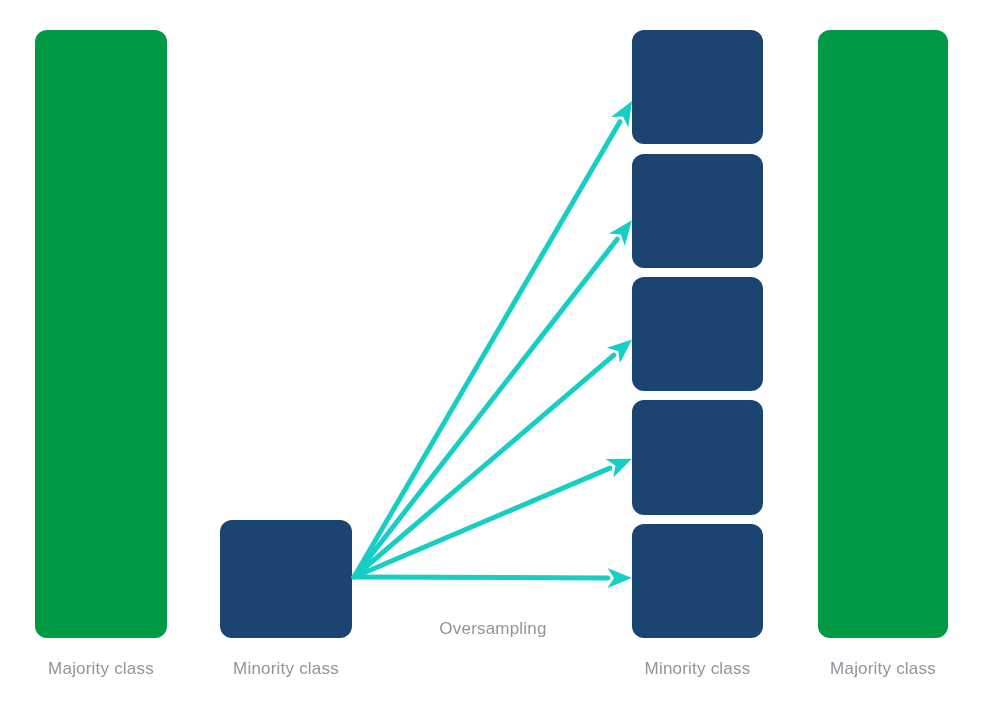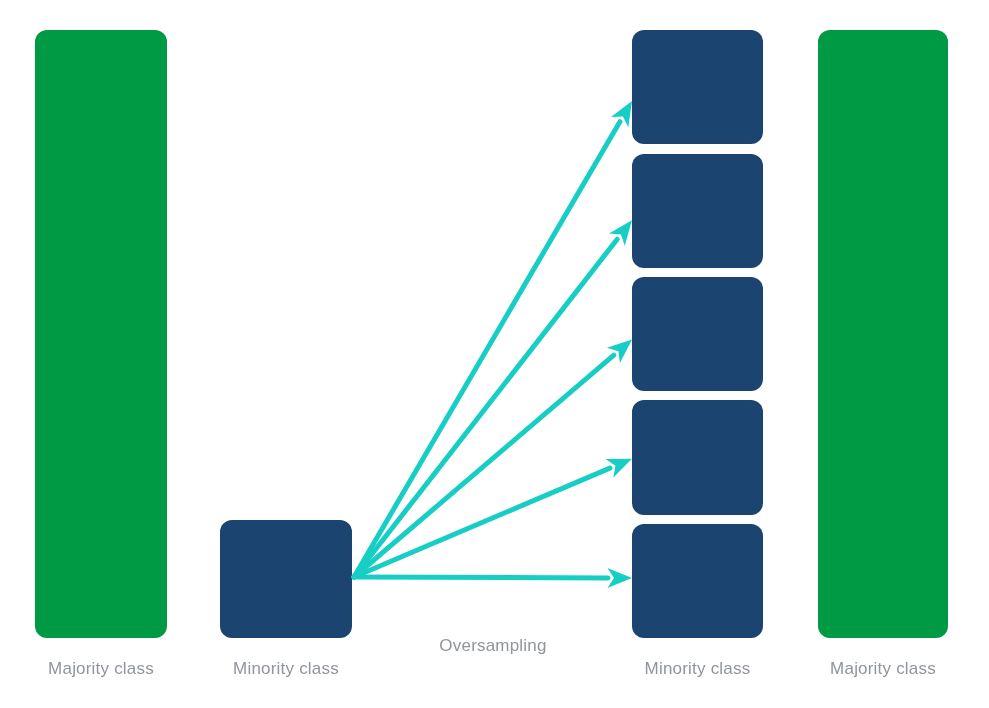--- a/index.html
+++ b/index.html
@@ -56,19 +56,19 @@
         <line x1="354" y1="577" x2="613.8" y2="355.1" stroke="#17CEC5" stroke-width="5" stroke-linecap="round" marker-end="url(#arrowhead)"></line>
         <line x1="354" y1="577" x2="609.9" y2="468.1" stroke="#17CEC5" stroke-width="5" stroke-linecap="round" marker-end="url(#arrowhead)"></line>
         <line x1="354" y1="577" x2="608.0" y2="577.9" stroke="#17CEC5" stroke-width="5" stroke-linecap="round" marker-end="url(#arrowhead)"></line>
       </g>
   </svg>
 
   <div class="label" style="left:35px; width:132px; top:658px;">Majority class</div>
 
   <div class="label" style="left:220px; width:132px; top:658px;">Minority class</div>
 
-  <div class="label" style="left:393px; width:200px; top:635px;">Oversampling</div>
+  <div class="label" style="left:393px; width:200px; top:618px;">Oversampling</div>
 
   <div class="label" style="left:632px; width:131px; top:658px;">Minority class</div>
 
   <div class="label" style="left:818px; width:130px; top:658px;">Majority class</div>
 
 </div>
 
 </body></html>

